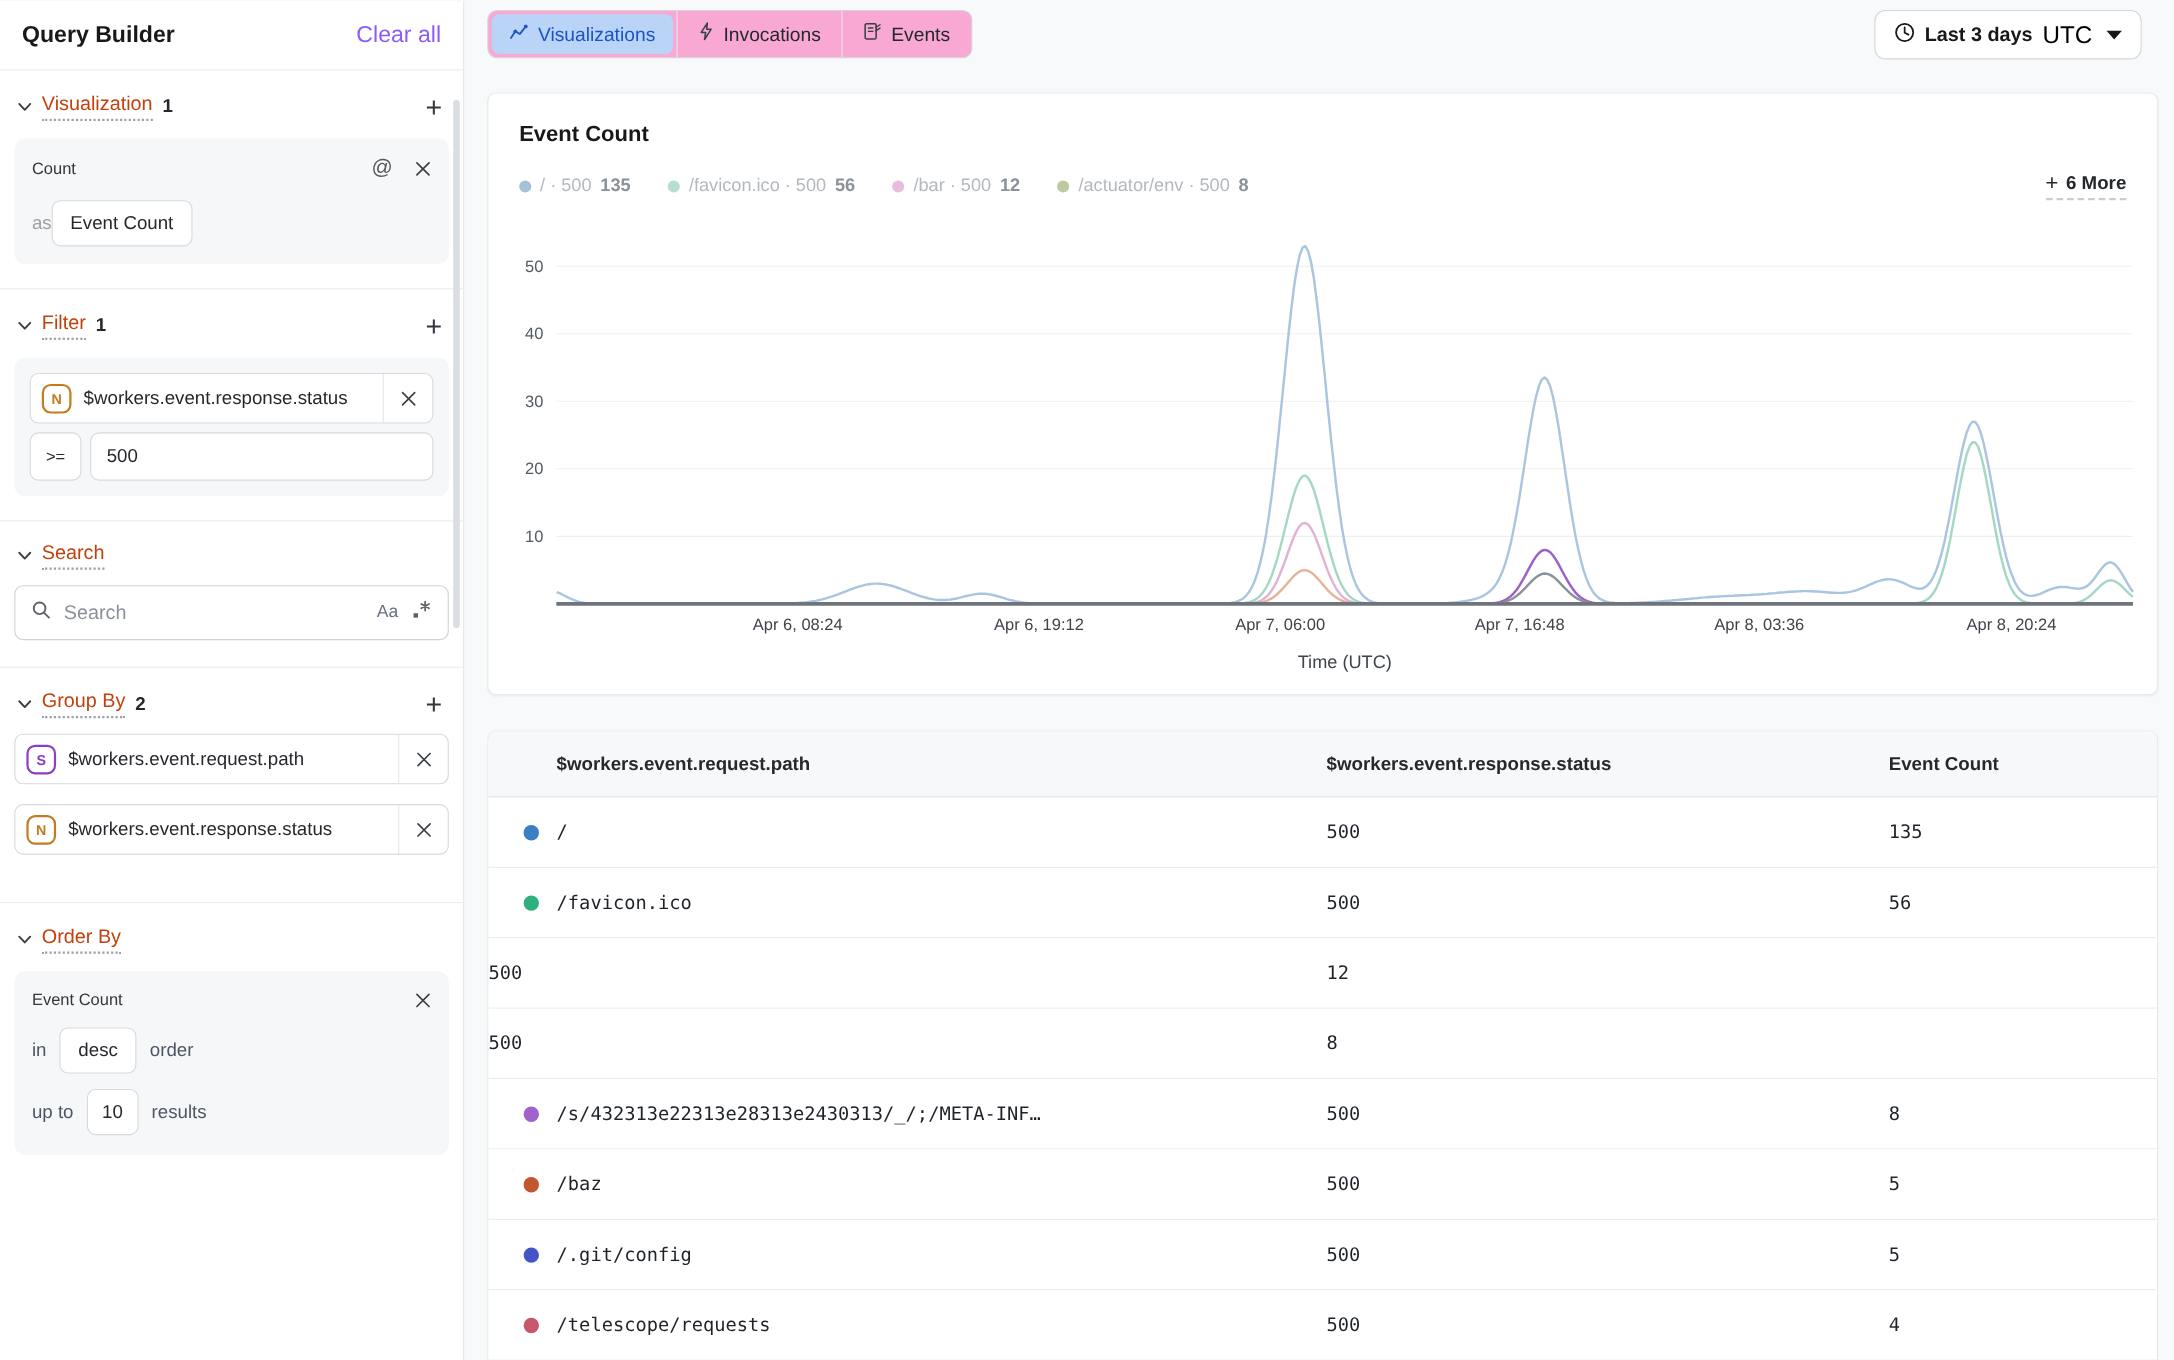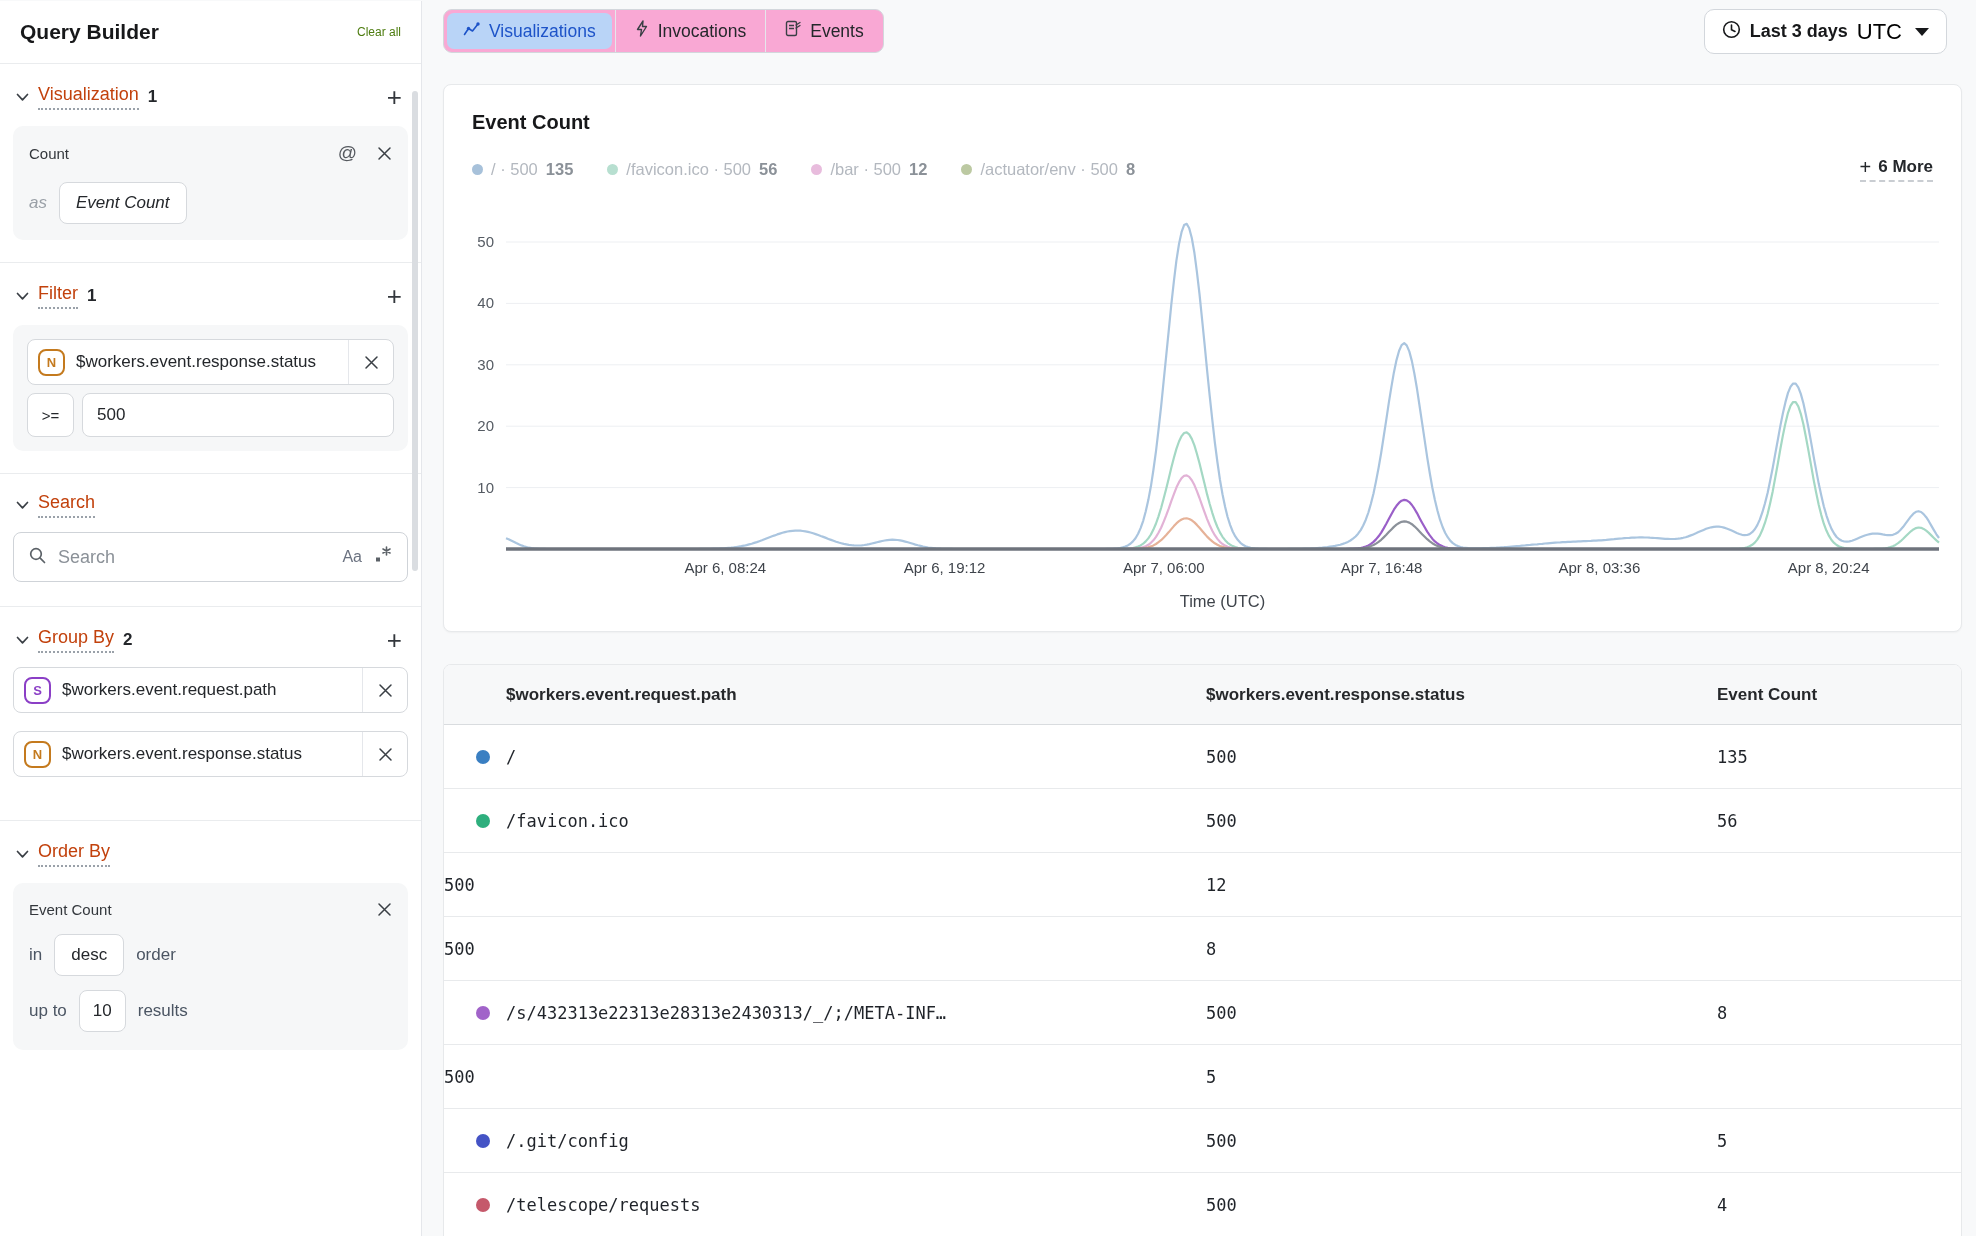--- a/index.html
+++ b/index.html
@@ -5,36 +5,36 @@
   * { margin:0; padding:0; box-sizing:border-box; }
   html,body { width:1976px; height:1236px; overflow:hidden; background:#f8f9fa;
               font-family:"Liberation Sans", sans-serif; color:#1f2329; }
 
   
   .sidebar { position:absolute; left:0; top:1px; width:422px; height:1236px; background:#fff;
              border-right:1px solid #e5e7eb; }
   .sb-header { height:63px; display:flex; align-items:center; justify-content:space-between;
                padding:0 20px; border-bottom:1px solid #eaecee; }
   .sb-title { font-size:21px; font-weight:700; color:#17181a; }
-  .clear-all { font-size:12px; color:#4d7c0f; cursor:pointer; }
+  .clear-all { font-size:21px; color:#8b5cf6; cursor:pointer; }
   .section { padding:20px 13px 22px; border-bottom:1px solid #eaecee; position:relative; }
   .section.last { border-bottom:none; }
   .sec-head { display:flex; align-items:center; gap:9px; padding-left:3px; }
   .sec-label { font-size:18px; color:#c2410c; border-bottom:2px dotted #9aa1a9; padding-bottom:3px; }
   .sec-count { font-size:17px; font-weight:700; color:#24272b; }
   .plus-btn { margin-left:auto; font-size:26px; font-weight:300; color:#33373c; line-height:20px;
               cursor:pointer; padding:0 6px; }
   .chev { display:inline-flex; }
   .gray-card { background:#f6f7f8; border-radius:10px; padding:16px; margin-top:16px; }
   .card-head { display:flex; align-items:center; }
   .card-title { font-size:15px; color:#33373c; }
   .card-icons { margin-left:auto; display:flex; align-items:center; gap:20px; }
   .at-icon { font-size:19px; color:#55595f; cursor:pointer; }
   .x-icon { cursor:pointer; display:inline-flex; }
-  .as-row { display:flex; align-items:center; gap:12px; margin-top:18px;font-style:italic; }
+  .as-row { display:flex; align-items:center; margin-top:18px; }
   .as-label { font-size:17px; color:#9aa0a7; }
   .white-box { background:#fff; border:1px solid #d6d9dd; border-radius:8px; padding:10px 16px;
                font-size:17px; color:#24272b; }
   .field-pill { background:#fff; border:1px solid #d6d9dd; border-radius:8px; height:46px;
                 display:flex; align-items:center; padding-left:10px; overflow:hidden; }
   .field-pill + .field-pill { margin-top:18px; }
   .badge { width:27px; height:27px; border-radius:8px; border:2px solid; display:flex;
            align-items:center; justify-content:center; font-size:13px; font-weight:700;
            background:#fff; flex:none; }
   .badge.n { border-color:#c47a1e; color:#c47a1e; }
@@ -416,20 +416,24 @@
   <div class="trow">
     <span class="cell pathcell">
       <i class="row-dot" style="background: rgb(161, 99, 201);"></i>
       <span class="path-text">/s/432313e22313e28313e2430313/_/;/META-INF…</span>
     </span>
     <span class="cell">500</span>
     <span class="cell">8</span>
   </div>
 
   <div class="trow">
+    <span class="cell pathcell">
+      <i class="row-dot" style="background: rgb(194, 87, 47);"></i>
+      <span class="path-text">/baz</span>
+    </span>
     <span class="cell">500</span>
     <span class="cell">5</span>
   </div>
 
   <div class="trow">
     <span class="cell pathcell">
       <i class="row-dot" style="background: rgb(68, 83, 197);"></i>
       <span class="path-text">/.git/config</span>
     </span>
     <span class="cell">500</span>

